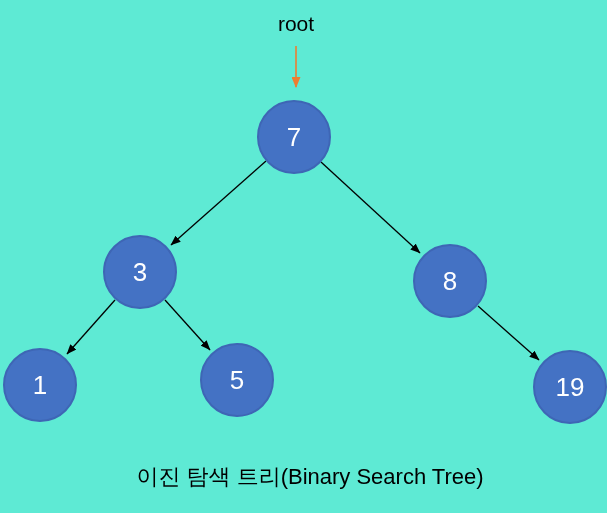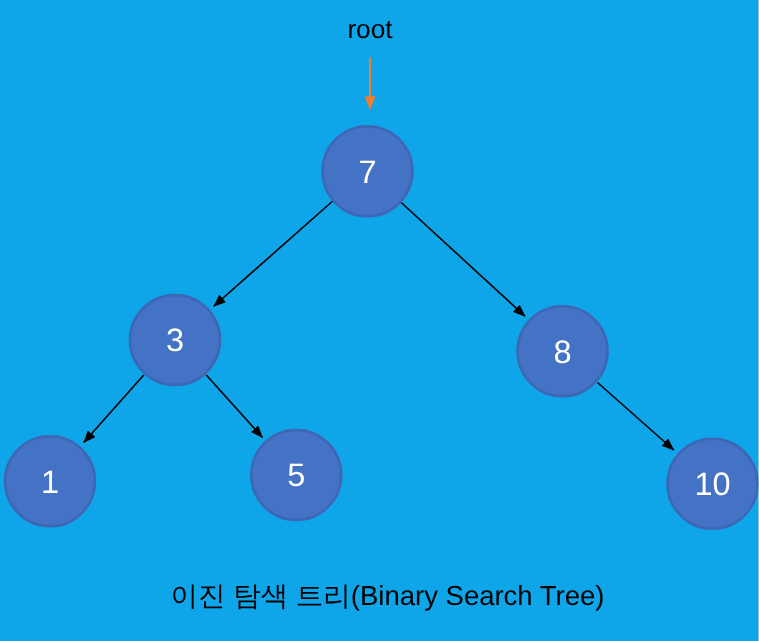--- a/index.html
+++ b/index.html
@@ -5,21 +5,21 @@
   html, body {
     margin: 0;
     padding: 0;
     background: #ffffff;
     font-family: "Liberation Sans", "DejaVu Sans", sans-serif;
   }
   .canvas {
     position: relative;
     width: 607px;
     height: 513px;
-    background: #0ea5e9;
+    background: #5eead4;
     overflow: hidden;
   }
   .edges {
     position: absolute;
     left: 0;
     top: 0;
     width: 607px;
     height: 513px;
   }
   .root-label {
@@ -99,18 +99,18 @@
 
   <div class="node" style="left:3px; top:348px">
     <span>1</span>
   </div>
 
   <div class="node" style="left:200px; top:343px">
     <span>5</span>
   </div>
 
   <div class="node" style="left:533px; top:350px">
-    <span>10</span>
+    <span>19</span>
   </div>
 
   <div class="caption">이진 탐색 트리(Binary Search Tree)</div>
 
 </div>
 
 </body></html>

